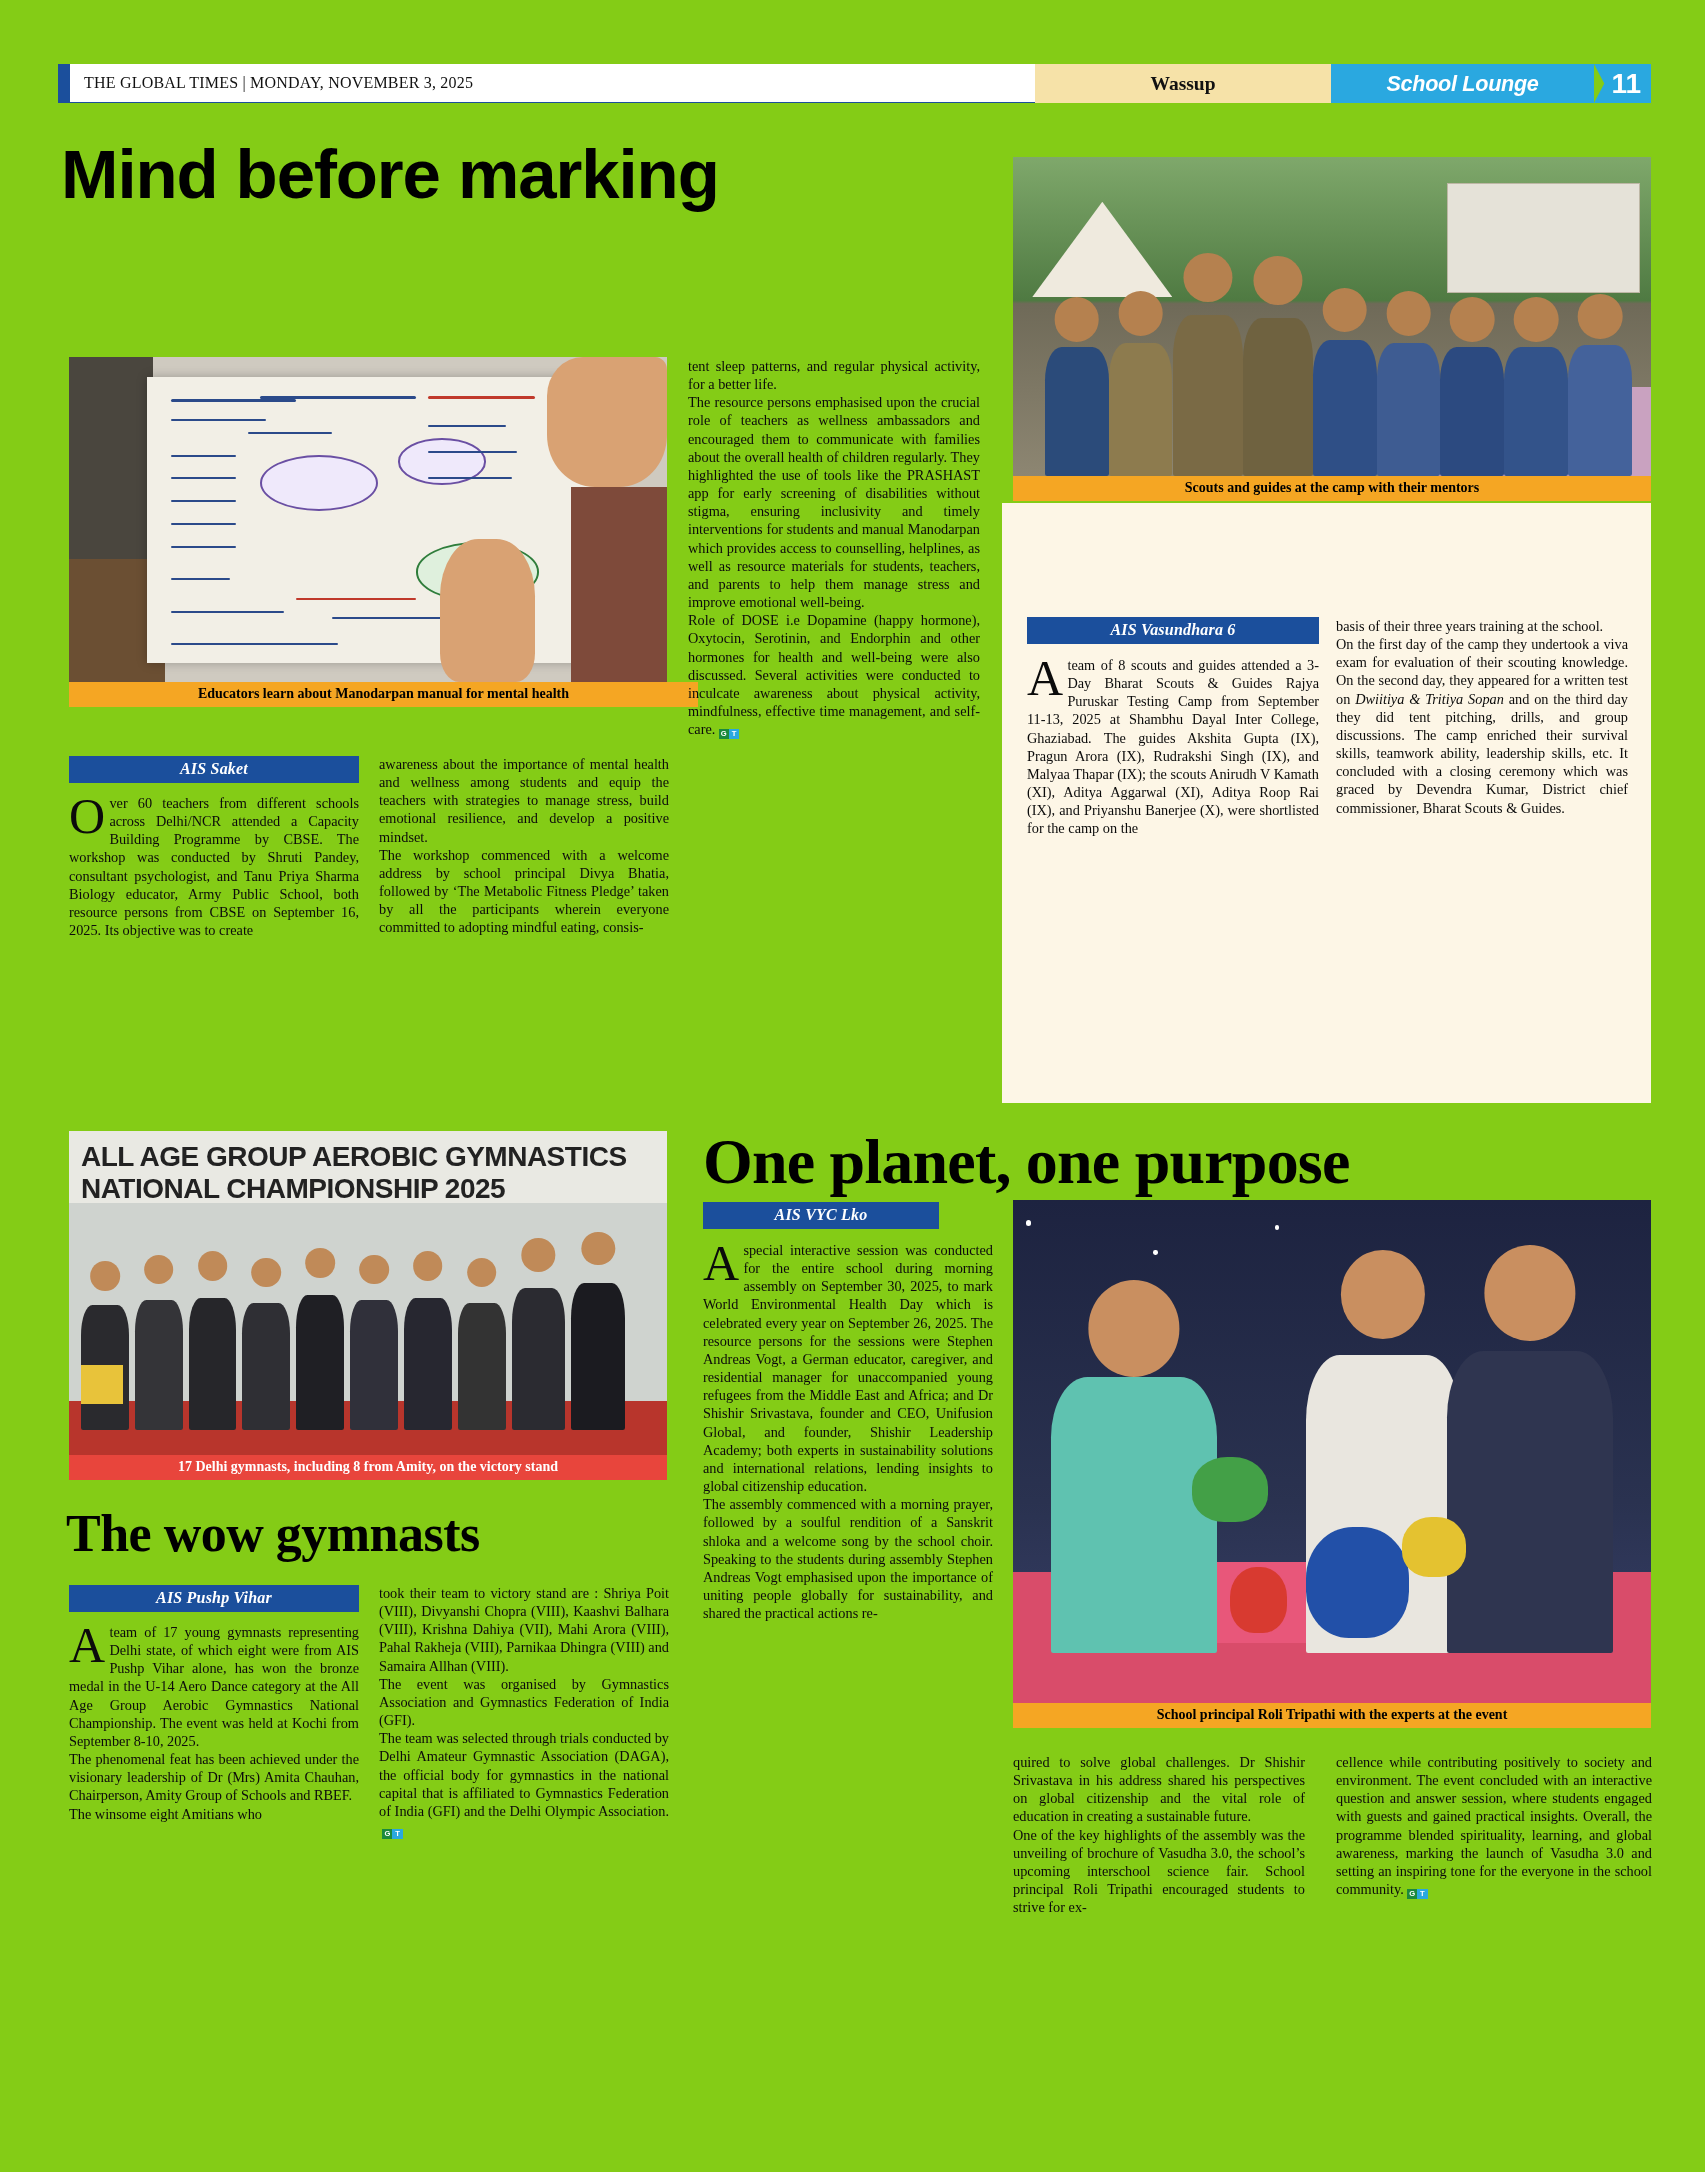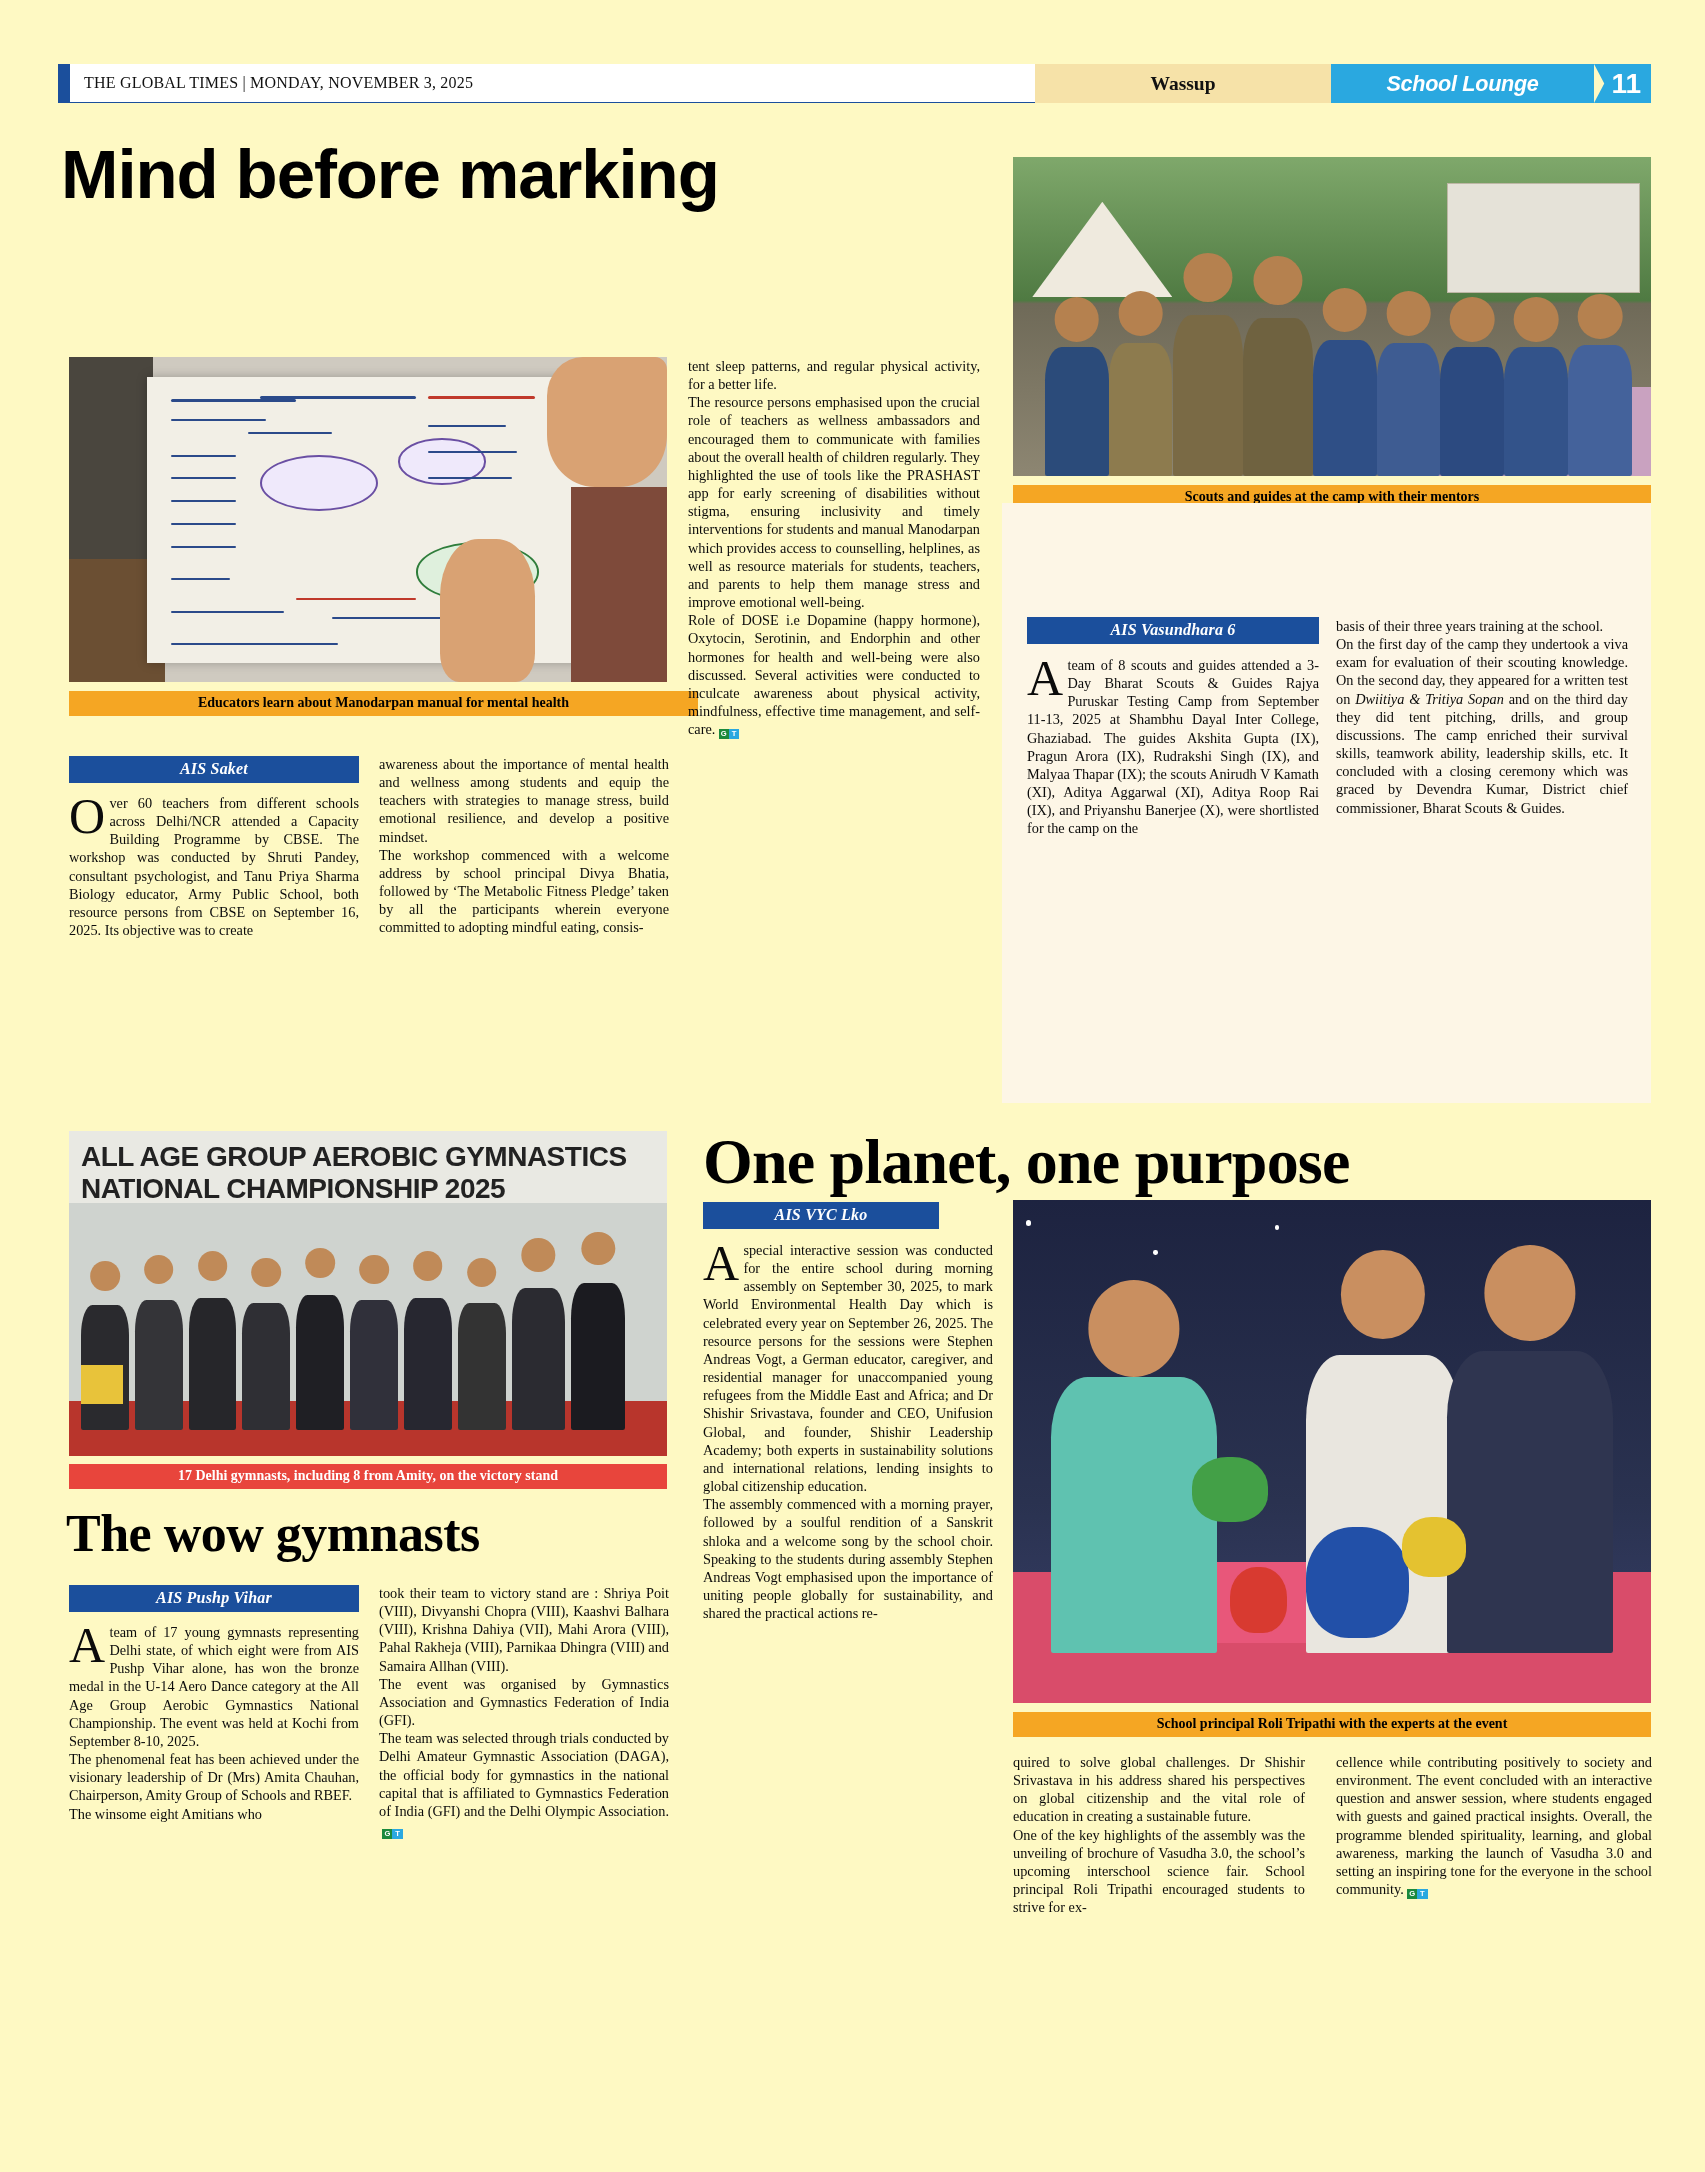--- a/index.html
+++ b/index.html
@@ -12,21 +12,21 @@
     height: 2172px;
     font-family: "Liberation Serif", serif;
     color: #000;
     position: relative;
   }
   .page {
     position: absolute;
     left: 0; top: 0;
     width: 1706px;
     height: 2172px;
-    background: #fef9c3;
+    background: #84cc16;
   }
 
   
   .masthead {
     position: absolute;
     left: 58px;
     top: 64px;
     width: 1593px;
     height: 39px;
   }
@@ -128,21 +128,20 @@
   }
   .caption {
     background: #f5a623;
     color: #000;
     font-family: "Liberation Serif", serif;
     font-weight: bold;
     font-size: 14px;
     text-align: center;
     padding: 4.3px 3.2px 4.9px 3.2px;
     box-sizing: border-box;
-    margin-top: 9px;
   }
   .caption.red { background: #e8453c; color: #fff; }
   .body-col {
     font-family: "Liberation Serif", serif;
     font-size: 14.3px;
     line-height: 1.27;
     text-align: justify;
     color: #0b0b0b;
     hyphens: auto;
   }

